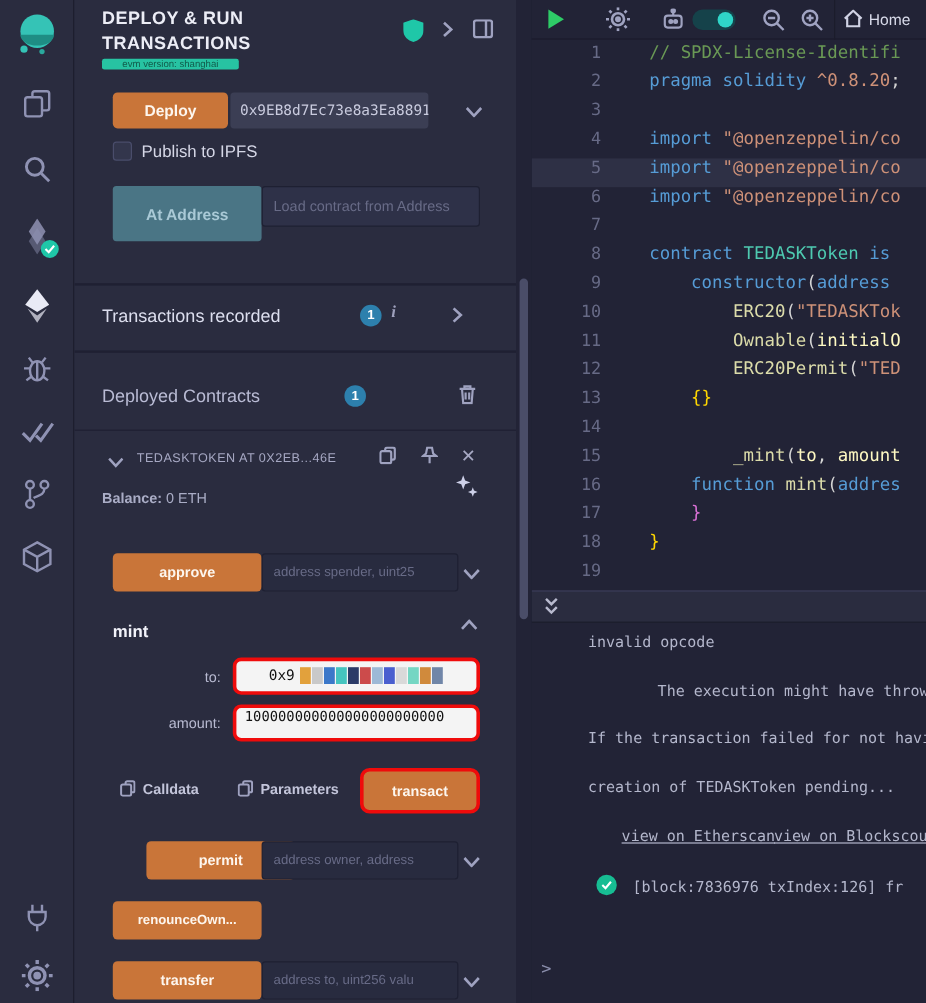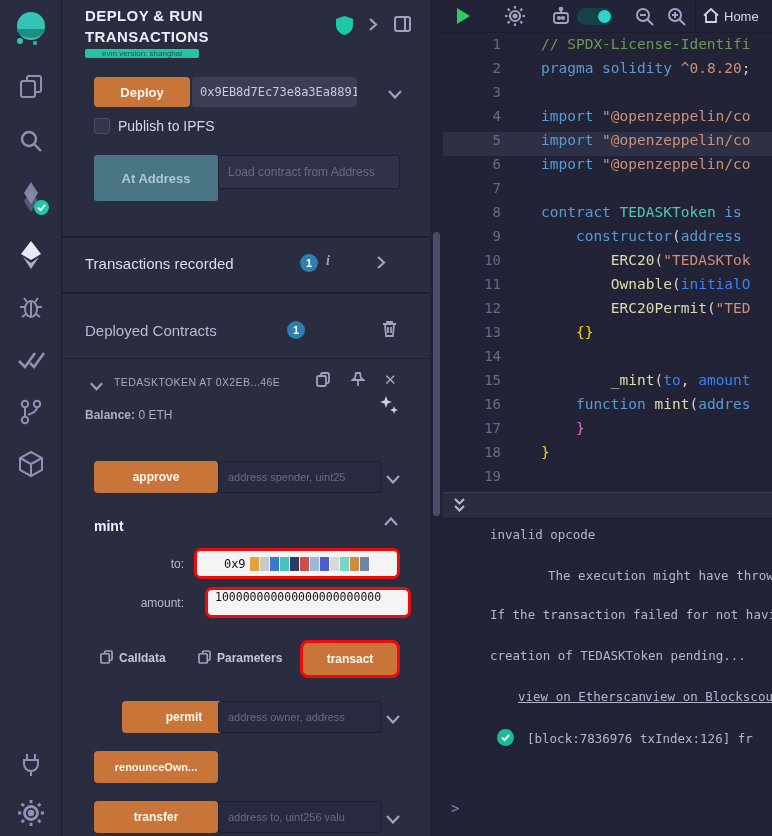--- a/index.html
+++ b/index.html
@@ -33,21 +33,21 @@
 
   
   .editor { position:absolute; left:443px; top:0; width:329px; height:836px; background:#222336; overflow:hidden; }
   .toolbar { position:absolute; left:0; top:0; width:329px; height:33px; background:#222336; border-bottom:1px solid #1b1c2b; }
   .code-hl { position:absolute; left:0; top:132px; width:329px; height:24px; background:rgba(160,165,210,0.10); }
   .gutter { position:absolute; left:0; top:36px; width:70px; text-align:right; }
   .gutter .ln { height:24px; line-height:24px; font:14px "DejaVu Sans Mono", monospace; color:#676a86; padding-right:12px; }
   .code { position:absolute; left:98px; top:36px; width:231px; overflow:hidden; }
   .code .cl { height:24px; line-height:24px; font:14.5px "DejaVu Sans Mono", monospace; white-space:pre; }
   .cmt{color:#6a9955}.kw{color:#569cd6}.str{color:#ce9178}.typ{color:#4ec9b0}.fn{color:#dcdcaa}
-  .arg{color:#3b82f6}.txt{color:#d4d4d4}.br1{color:#ffd700}.br2{color:#da70d6}
+  .arg{color:#fef9c3}.txt{color:#d4d4d4}.br1{color:#ffd700}.br2{color:#da70d6}
 
   
   .term-bar { position:absolute; left:0; top:492px; width:329px; height:27px; background:#2a2c3f; border-top:1px solid #3a3d58; border-bottom:1px solid #1b1c2b; }
   .tline { position:absolute; font:12.5px "DejaVu Sans Mono", monospace; color:#b4b7cc; white-space:pre; }
   .tlink { text-decoration:underline; cursor:pointer; }
   .check-circle { position:absolute; width:17px; height:17px; border-radius:50%; background:#17bd93; display:flex; align-items:center; justify-content:center; }
 </style>
 </head>
 <body>
 
@@ -231,21 +231,21 @@
         </svg>
     </div>
 
     <div class="lbl" style="left:60px; top:557px; width:62px; text-align:right; font-size:12px;">to:</div>
     <div class="red-box" style="position:absolute; left:132px; top:548px; width:206px; height:31px; padding:3px 6px; overflow:hidden;text-align:center;">
       <span style="font:12px 'DejaVu Sans Mono',monospace; color:#111; vertical-align:middle;">0x9</span>
       <span id="censor"><span class="cb" style="background: rgb(226, 161, 60);"></span><span class="cb" style="background: rgb(201, 201, 201);"></span><span class="cb" style="background: rgb(60, 120, 201);"></span><span class="cb" style="background: rgb(69, 196, 191);"></span><span class="cb" style="background: rgb(43, 58, 103);"></span><span class="cb" style="background: rgb(204, 75, 75);"></span><span class="cb" style="background: rgb(157, 185, 214);"></span><span class="cb" style="background: rgb(74, 95, 207);"></span><span class="cb" style="background: rgb(217, 217, 217);"></span><span class="cb" style="background: rgb(116, 214, 195);"></span><span class="cb" style="background: rgb(208, 138, 60);"></span><span class="cb" style="background: rgb(112, 134, 168);"></span></span>
     </div>
 
     <div class="lbl" style="left:60px; top:596px; width:62px; text-align:right; font-size:12px;">amount:</div>
-    <div class="red-box" style="position:absolute; left:132px; top:587px; width:206px; height:31px; line-height:25px; padding:0 7px; font:11.5px 'DejaVu Sans Mono',monospace; color:#111; overflow:hidden;margin-left:11px;">100000000000000000000000</div>
+    <div class="red-box" style="position:absolute; left:132px; top:587px; width:206px; height:31px; line-height:25px; padding:0 7px; font:11.5px 'DejaVu Sans Mono',monospace; color:#111; overflow:hidden;">100000000000000000000000</div>
 
     <div class="hdr-ic" style="left:38px; top:650px;">
       <svg width="13" height="14" viewBox="0 0 14 15" fill="none" stroke="currentColor" stroke-width="1.8">
           <rect x="1" y="4" width="9" height="10" rx="1.5"></rect>
           <path d="M5 4 V2.5 A1.5 1.5 0 0 1 6.5 1 H11.5 A1.5 1.5 0 0 1 13 2.5 V9.5 A1.5 1.5 0 0 1 11.5 11 H10"></path>
         </svg>
     </div>
     <div class="lbl" style="left:57px; top:651px; font-size:12px; font-weight:700; color:#c3c5da;">Calldata</div>
     <div class="hdr-ic" style="left:136px; top:650px;">
       <svg width="13" height="14" viewBox="0 0 14 15" fill="none" stroke="currentColor" stroke-width="1.8">

